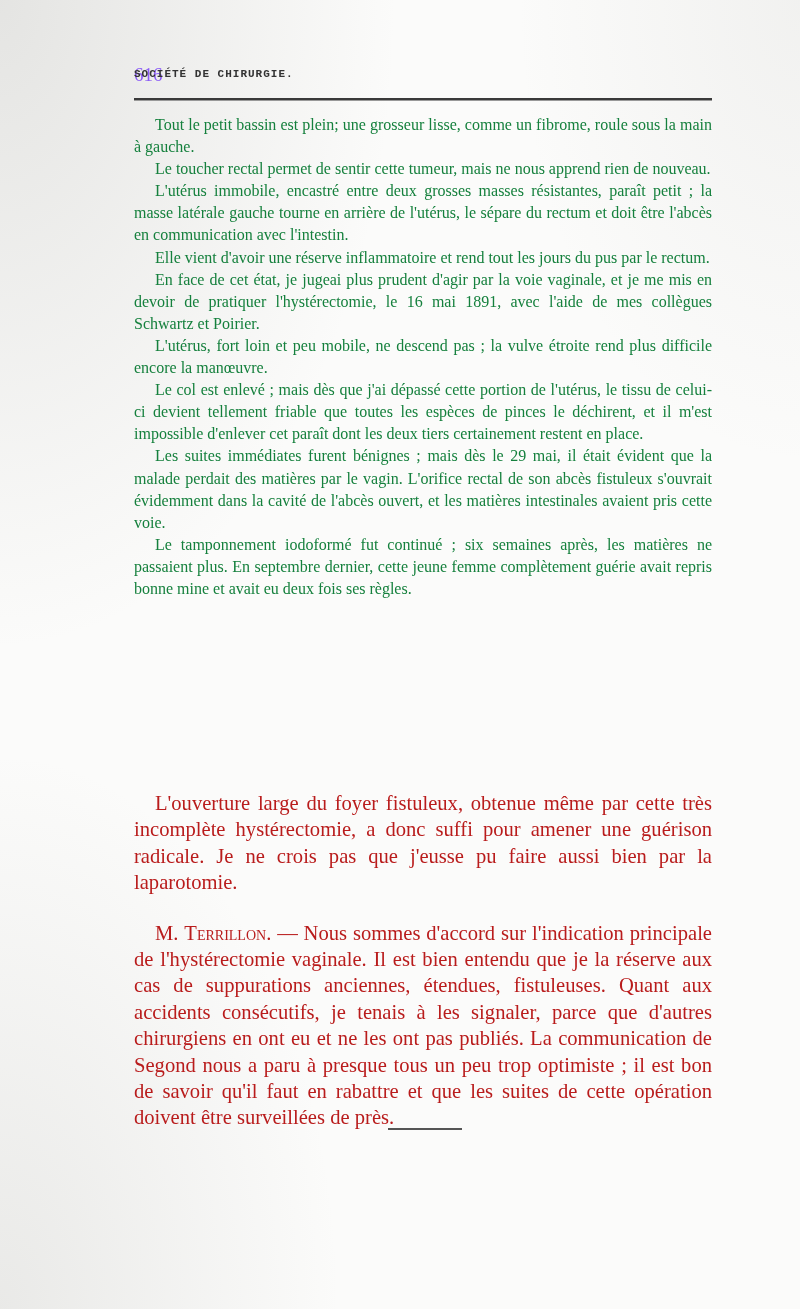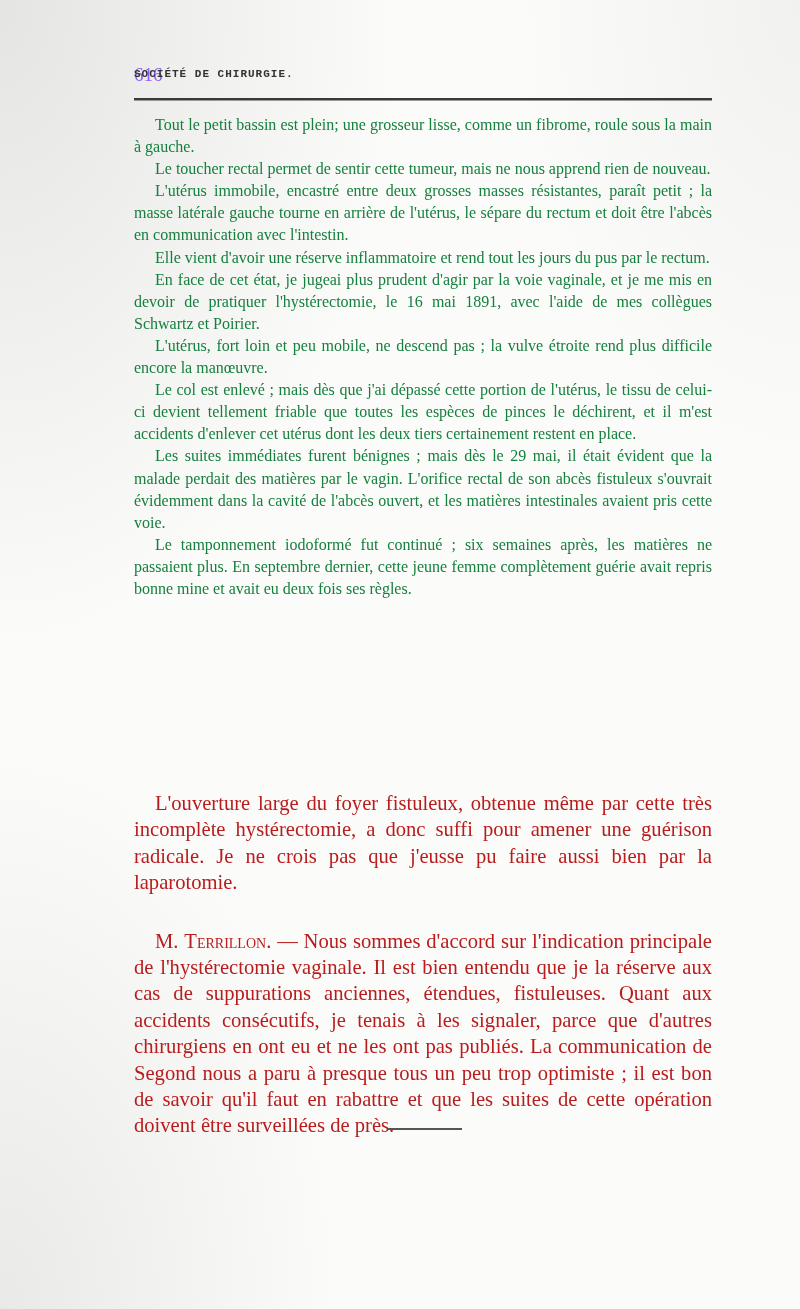--- a/index.html
+++ b/index.html
@@ -38,21 +38,21 @@
       position: absolute; left: 134px; top: 114px; width: 578px;
       font-size: 16px; line-height: 22.1px; text-align: justify;
       color: #15803d;
     }
     .body-small p, .body-large p { margin: 0; text-indent: 21px; }
     .body-large {
       position: absolute; left: 134px; top: 790px; width: 578px;
       font-size: 20.6px; line-height: 26.4px; text-align: justify;
       color: #b91c1c;
     }
-    .body-large p.second { margin-top: 32px; }
+    .body-large p.second { margin-top: 24px; }
     .smallcaps { font-variant: small-caps; }
     .end-rule {
       position: absolute; left: 388px; top: 1128px; width: 74px; height: 0;
       border-top: 2px solid #555;
     }
   </style>
 </head>
 <body>
 
 <div class="page-texture"></div>
@@ -63,21 +63,21 @@
 </div>
 <div class="header-rule"></div>
 
 <div class="body-small">
   <p>Tout le petit bassin est plein; une grosseur lisse, comme un fibrome, roule sous la main à gauche.</p>
   <p>Le toucher rectal permet de sentir cette tumeur, mais ne nous apprend rien de nouveau.</p>
   <p>L'utérus immobile, encastré entre deux grosses masses résistantes, paraît petit ; la masse latérale gauche tourne en arrière de l'utérus, le sépare du rectum et doit être l'abcès en communication avec l'intestin.</p>
   <p>Elle vient d'avoir une réserve inflammatoire et rend tout les jours du pus par le rectum.</p>
   <p>En face de cet état, je jugeai plus prudent d'agir par la voie vaginale, et je me mis en devoir de pratiquer l'hystérectomie, le 16 mai 1891, avec l'aide de mes collègues Schwartz et Poirier.</p>
   <p>L'utérus, fort loin et peu mobile, ne descend pas ; la vulve étroite rend plus difficile encore la manœuvre.</p>
-  <p>Le col est enlevé ; mais dès que j'ai dépassé cette portion de l'utérus, le tissu de celui-ci devient tellement friable que toutes les espèces de pinces le déchirent, et il m'est accidents d'enlever cet utérus dont les deux tiers certainement restent en place.</p>
+  <p>Le col est enlevé ; mais dès que j'ai dépassé cette portion de l'utérus, le tissu de celui-ci devient tellement friable que toutes les espèces de pinces le déchirent, et il m'est impossible d'enlever cet paraît dont les deux tiers certainement restent en place.</p>
   <p>Les suites immédiates furent bénignes ; mais dès le 29 mai, il était évident que la malade perdait des matières par le vagin. L'orifice rectal de son abcès fistuleux s'ouvrait évidemment dans la cavité de l'abcès ouvert, et les matières intestinales avaient pris cette voie.</p>
   <p>Le tamponnement iodoformé fut continué ; six semaines après, les matières ne passaient plus. En septembre dernier, cette jeune femme complètement guérie avait repris bonne mine et avait eu deux fois ses règles.</p>
 </div>
 
 <div class="body-large">
   <p>L'ouverture large du foyer fistuleux, obtenue même par cette très incomplète hystérectomie, a donc suffi pour amener une guérison radicale. Je ne crois pas que j'eusse pu faire aussi bien par la laparotomie.</p>
   <p class="second"><span>M. </span><span class="smallcaps">Terrillon</span><span>. — </span><span>Nous sommes d'accord sur l'indication principale de l'hystérectomie vaginale. Il est bien entendu que je la réserve aux cas de suppurations anciennes, étendues, fistuleuses. Quant aux accidents consécutifs, je tenais à les signaler, parce que d'autres chirurgiens en ont eu et ne les ont pas publiés. La communication de Segond nous a paru à presque tous un peu trop optimiste ; il est bon de savoir qu'il faut en rabattre et que les suites de cette opération doivent être surveillées de près.</span></p>
 </div>
 
 <div class="end-rule"></div>

